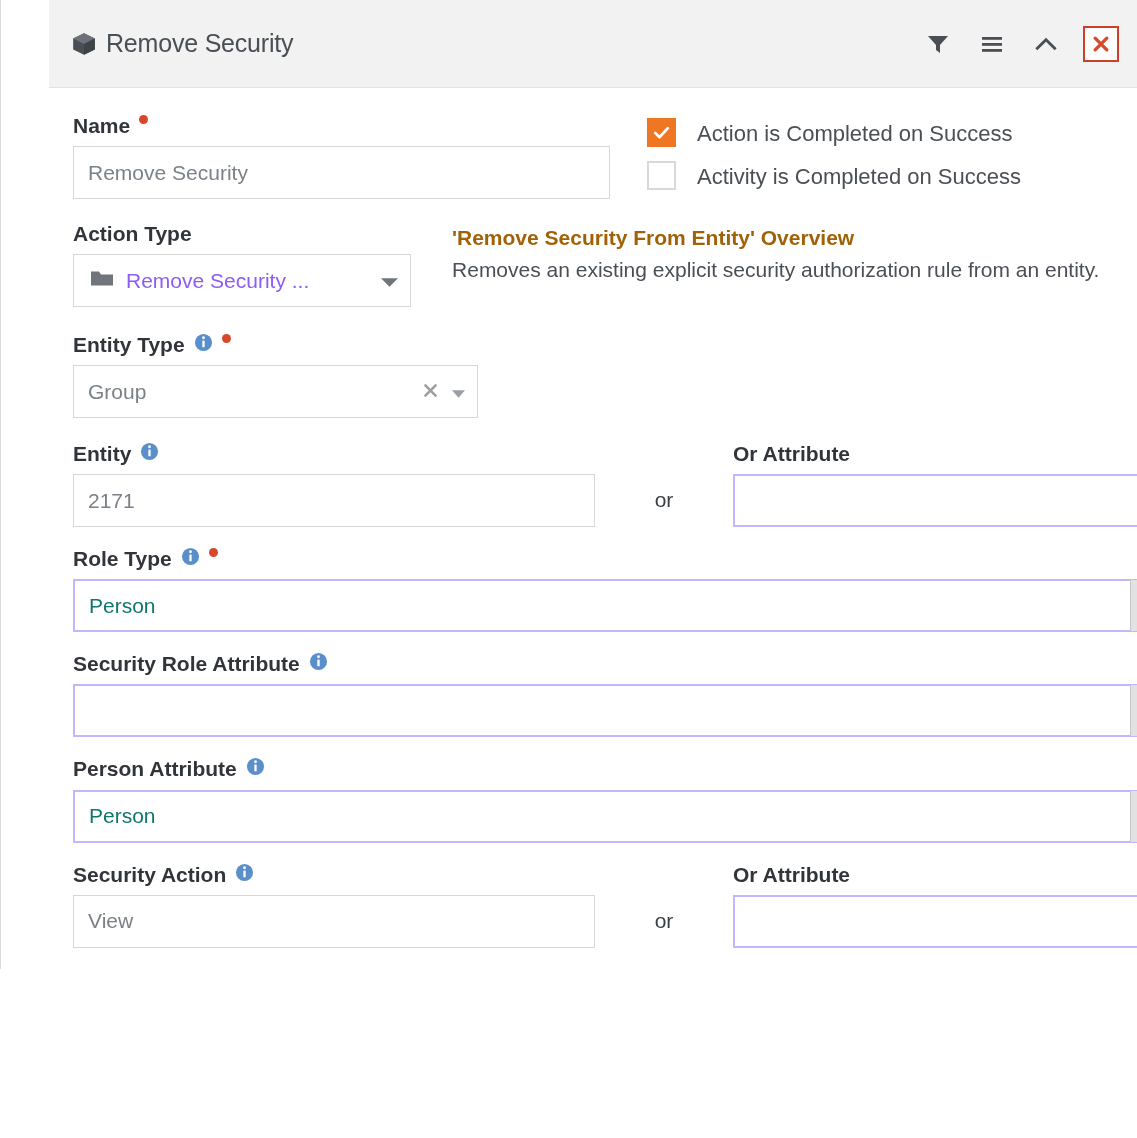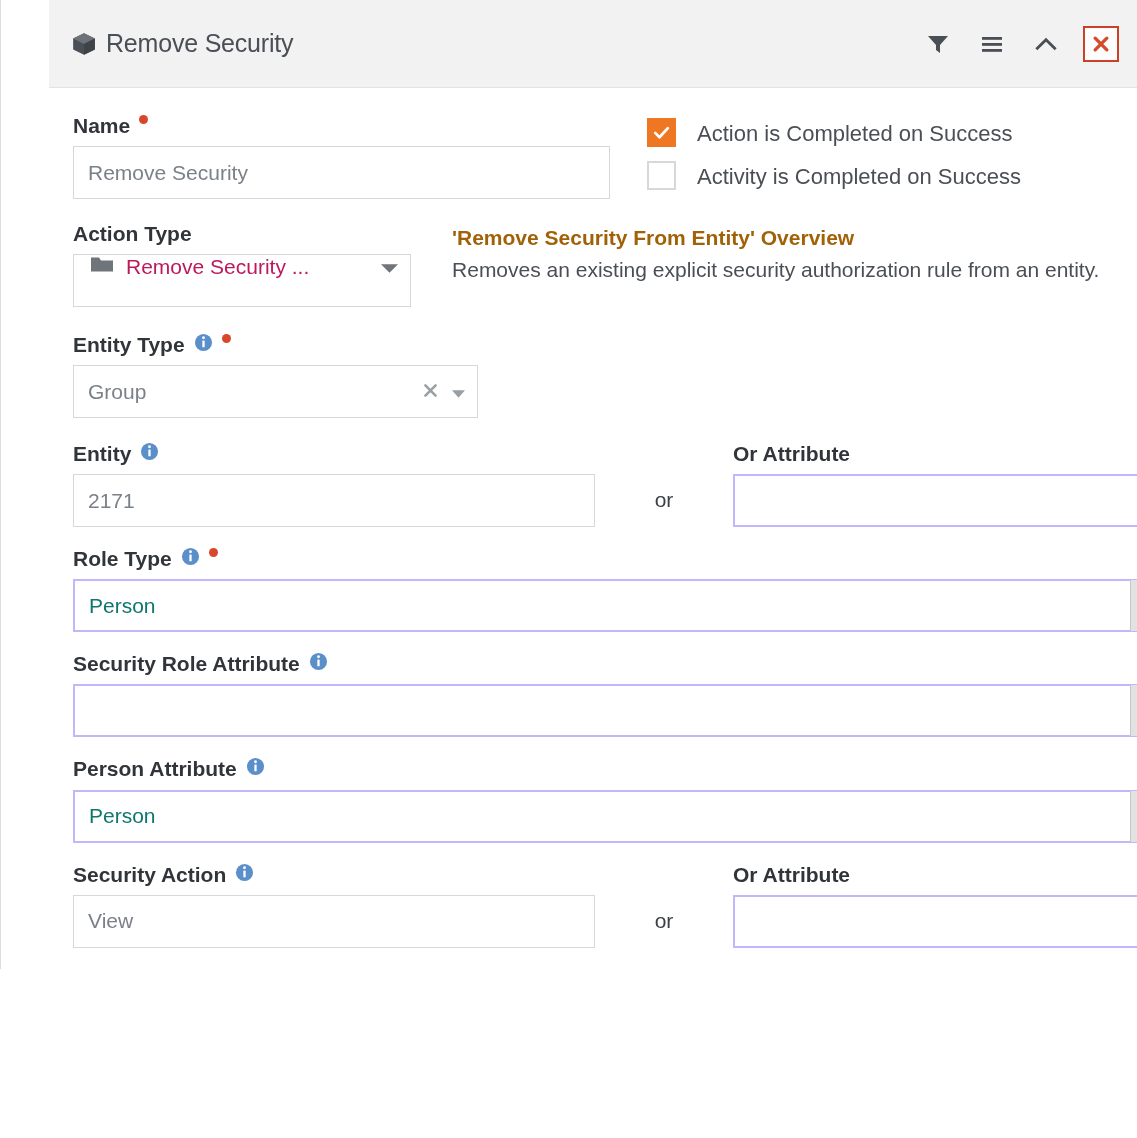--- a/index.html
+++ b/index.html
@@ -203,24 +203,24 @@
     font-size: 21px;
     color: #4a4f55;
     line-height: 1.46;
   }
   .dd-box {
     border: 1px solid #d7d7d7;
     background: #ffffff;
     height: 53px;
     box-sizing: border-box;
     display: flex;
-    align-items: flex-start;
+    align-items: center;
     padding: 0 12px 0 16px;
     font-size: 21px;
-    color: #be185d;
+    color: #8b5cf6;
     gap: 12px;
     width: 338px;
   }
   .folder-icon { width: 24px; height: 19px; flex: none; }
   .caret-down { margin-left: auto; }
 
   
   .s2-box {
     border: 1px solid #d7d7d7;
     background: #ffffff;

